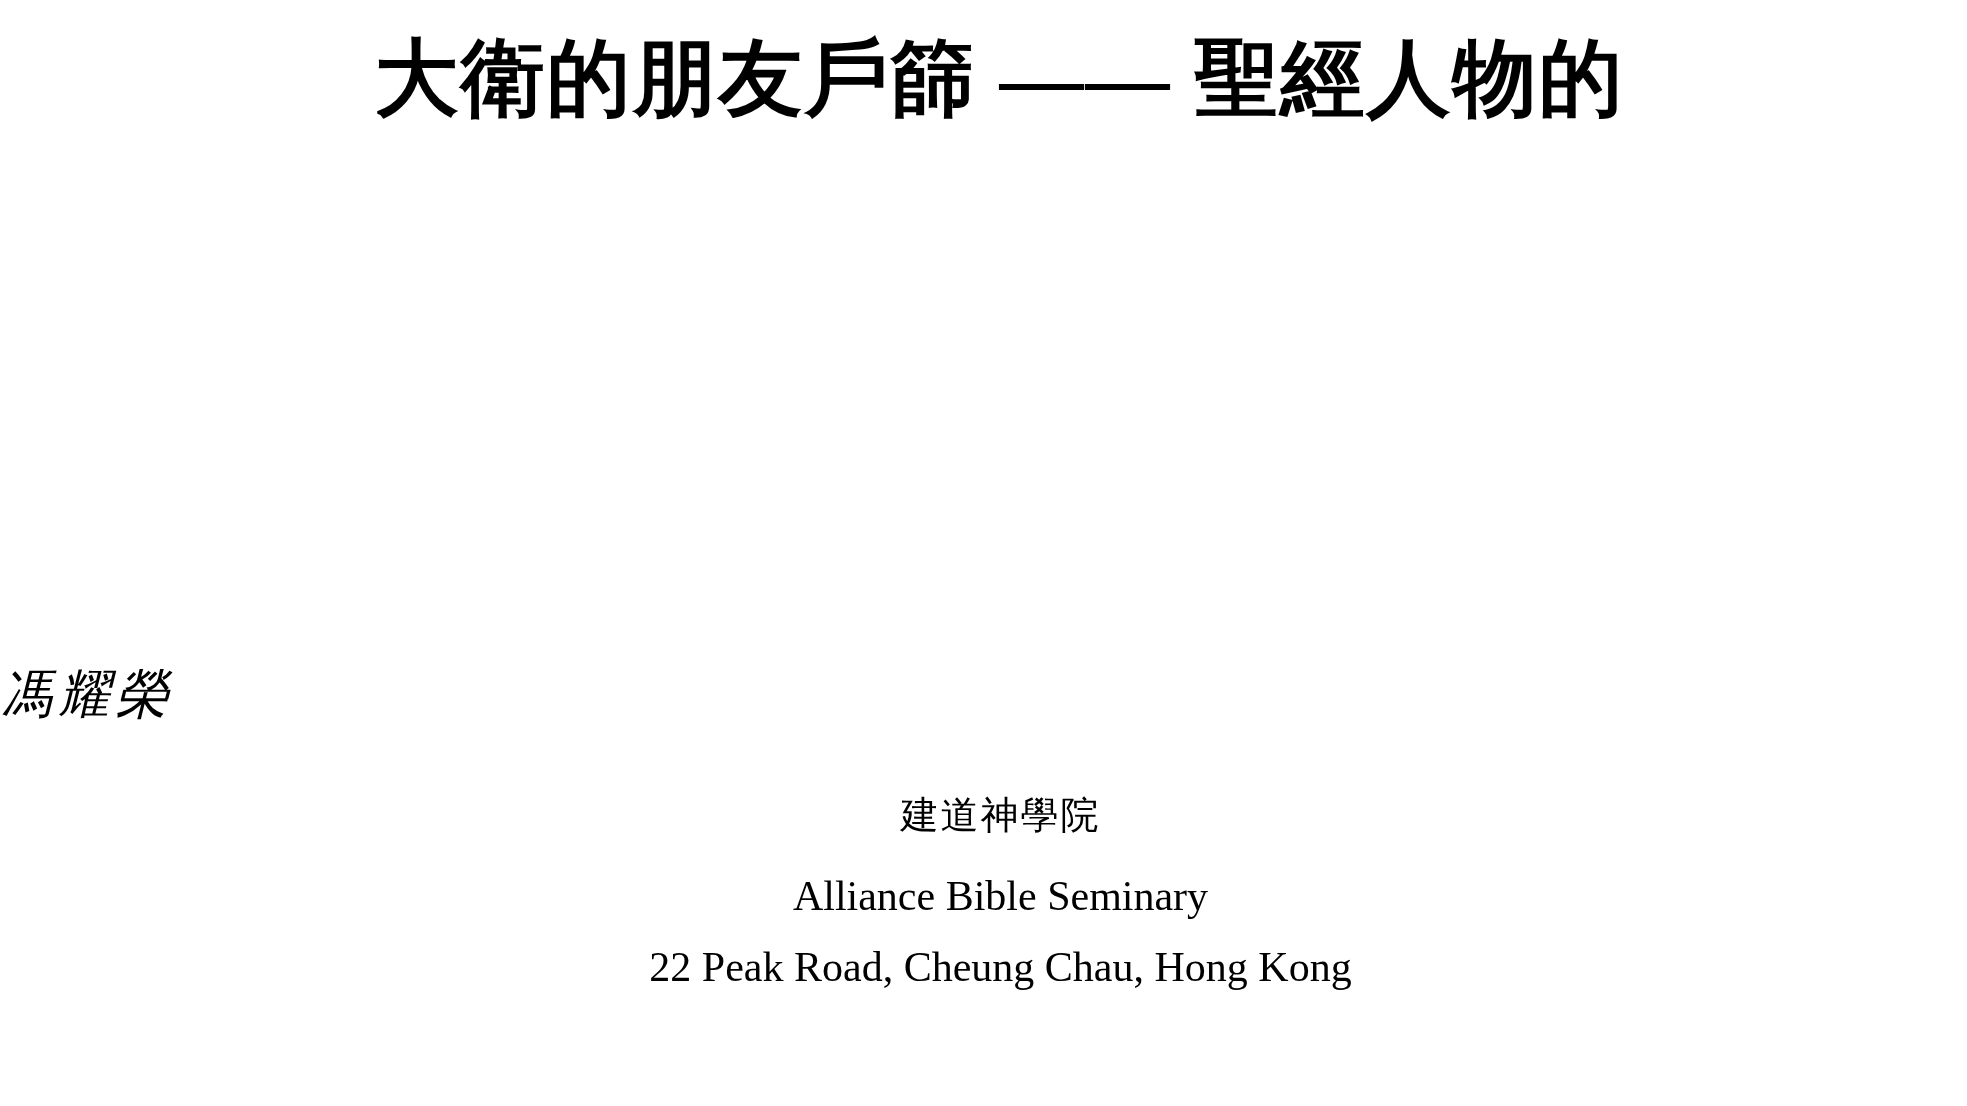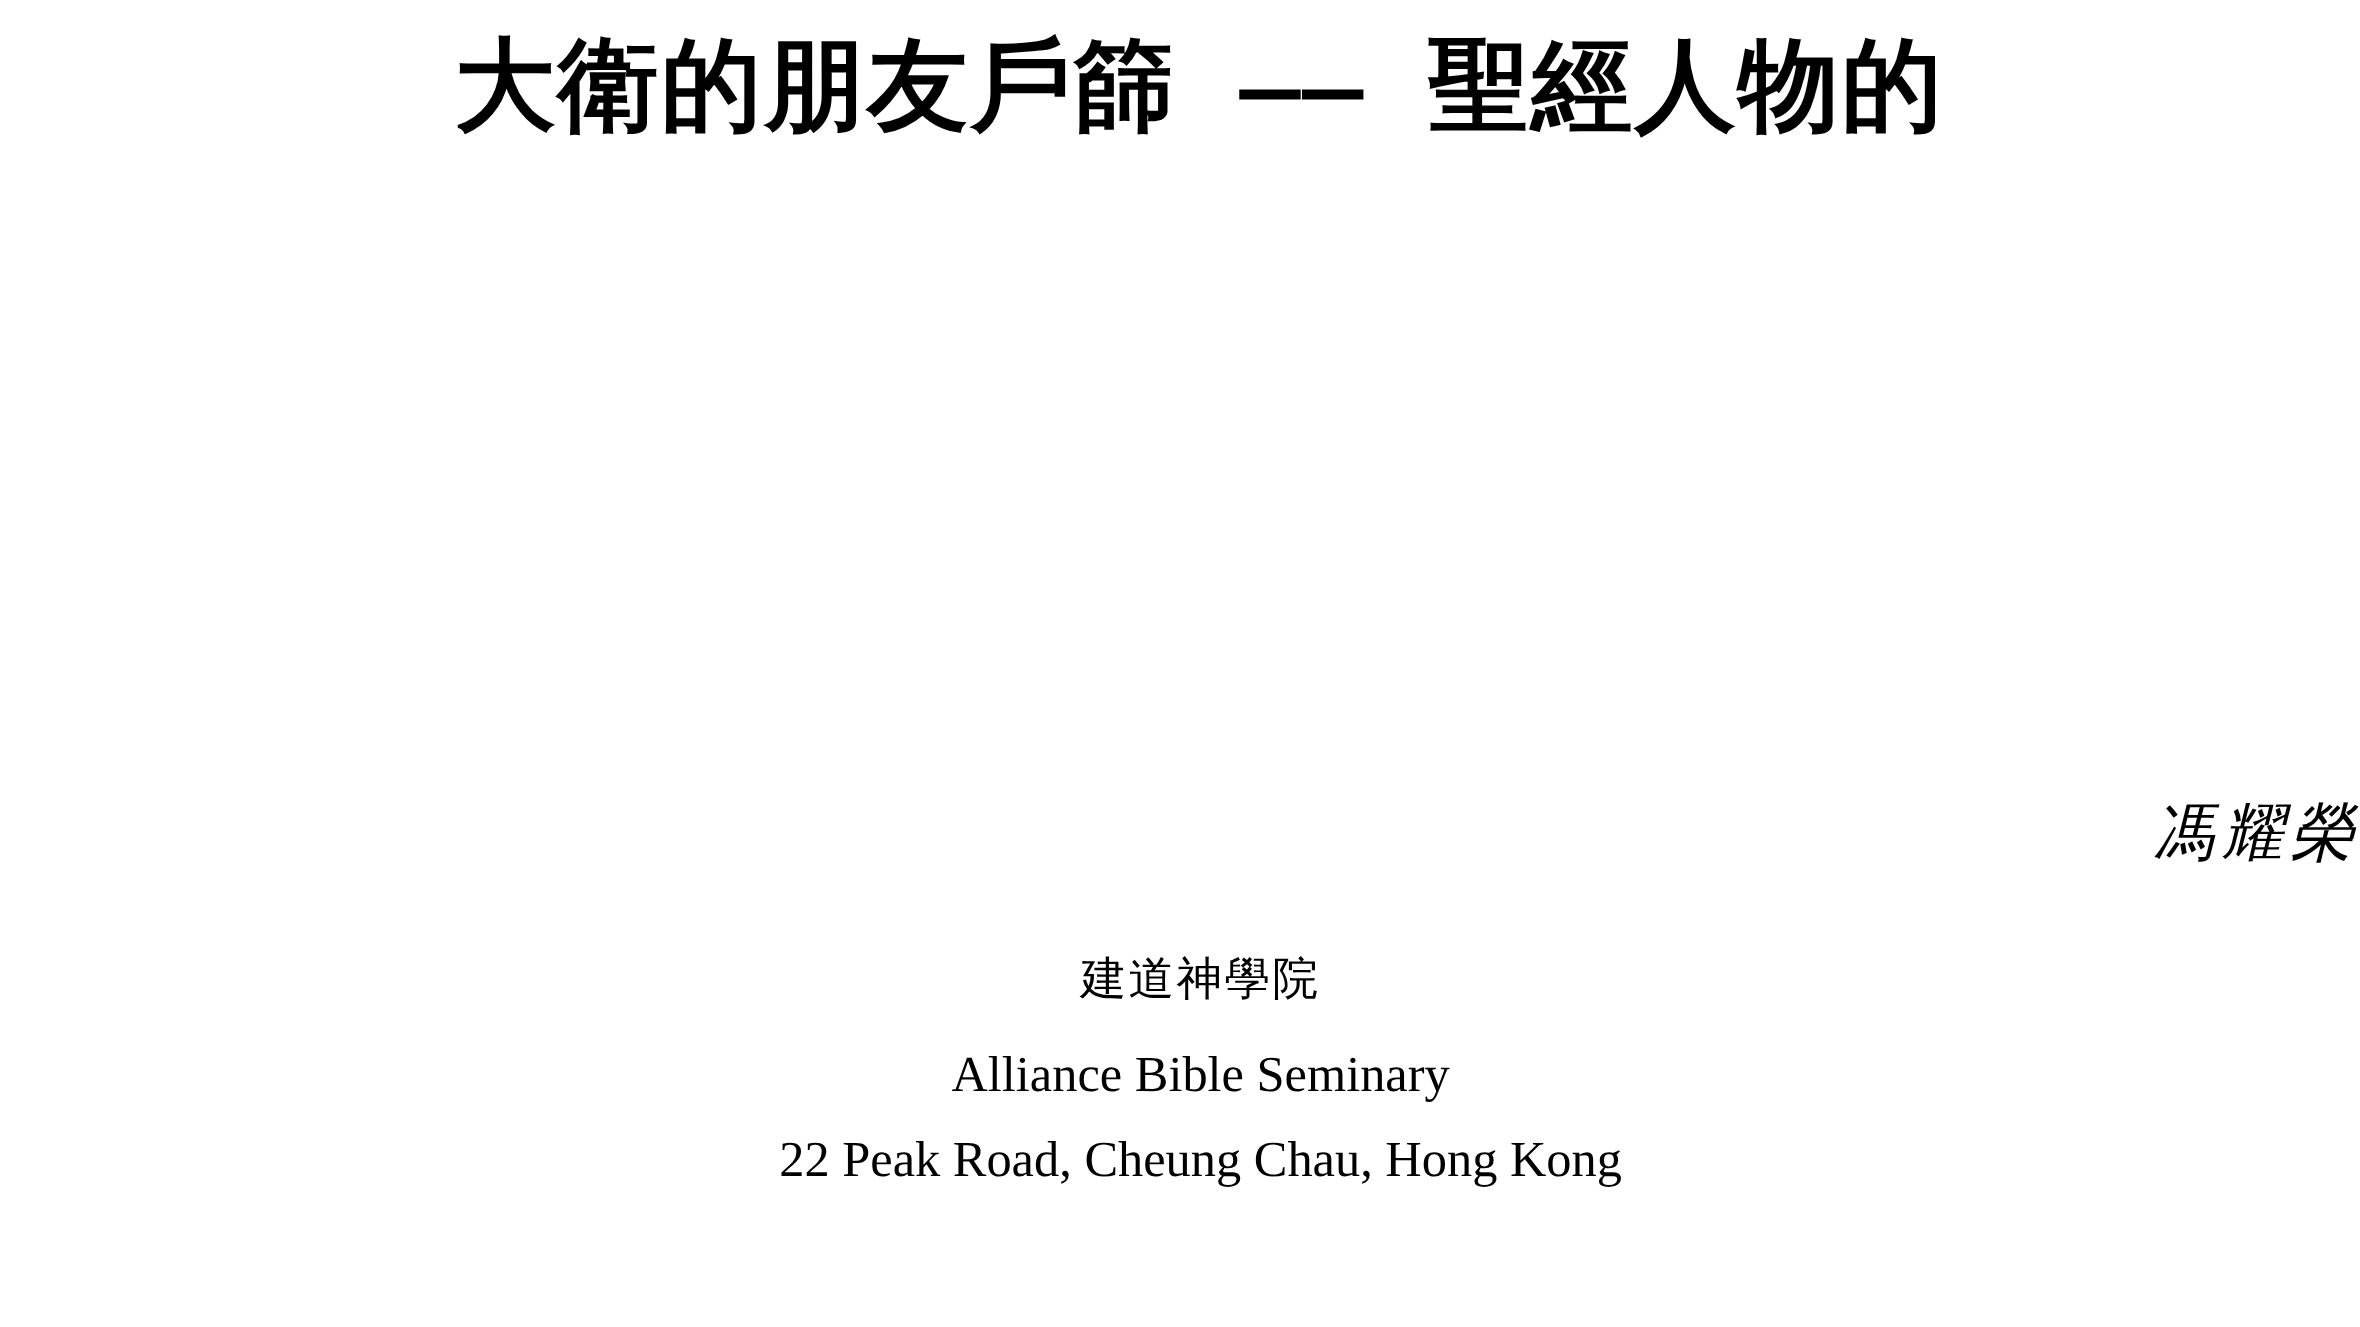--- a/index.html
+++ b/index.html
@@ -21,34 +21,34 @@
     background: #ffffff;
   }
   .title-block {
     position: absolute;
     top: 28px;
     left: 0;
     width: 1967px;
     text-align: center;
   }
   .title-line {
-    font-family: Liberation Mono, monospace;
+    font-family: Liberation Serif, serif;
     font-weight: bold;
     font-size: 84px;
     line-height: 1.22;
     letter-spacing: 2px;
     white-space: nowrap;
     padding-left: 32px;
   }
   .author-block {
     position: absolute;
     top: 660px;
     left: 0;
     width: 1967px;
-    text-align: right;
+    text-align: left;
   }
   .author-name {
     font-family: "DejaVu Serif", "Liberation Serif", serif;
     font-size: 52px;
     letter-spacing: 6px;
     font-style: italic;
   }
   .affiliation-block {
     position: absolute;
     top: 790px;

